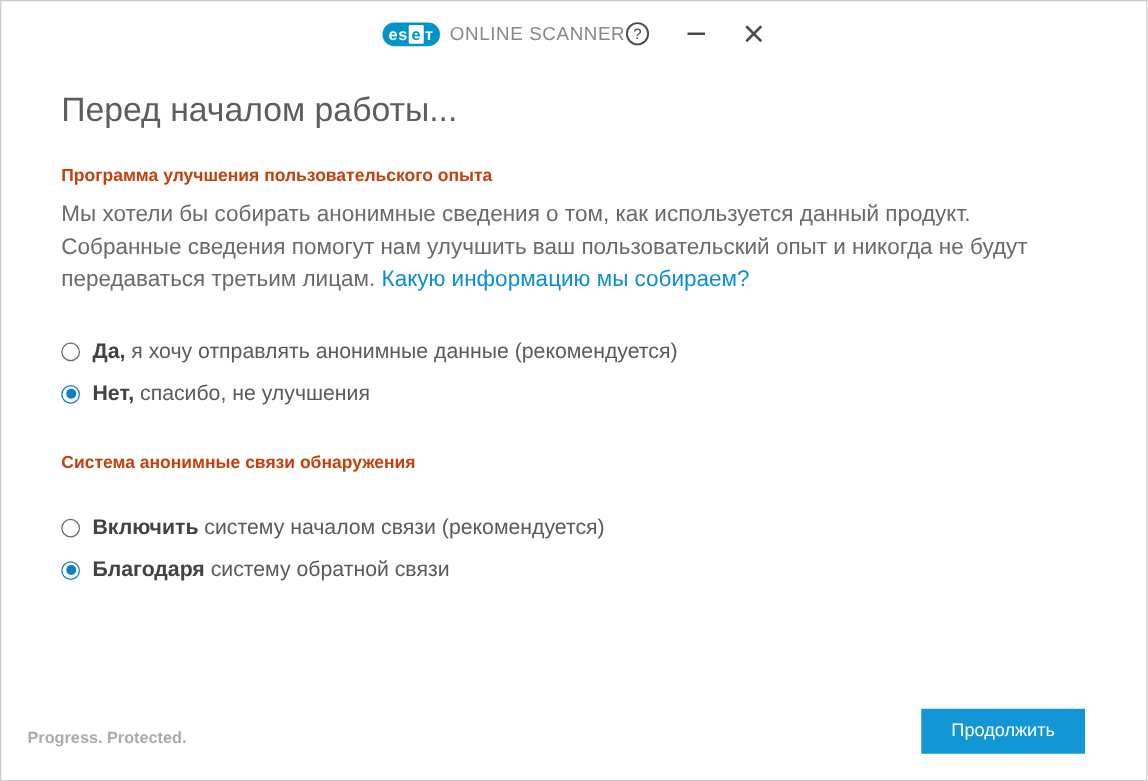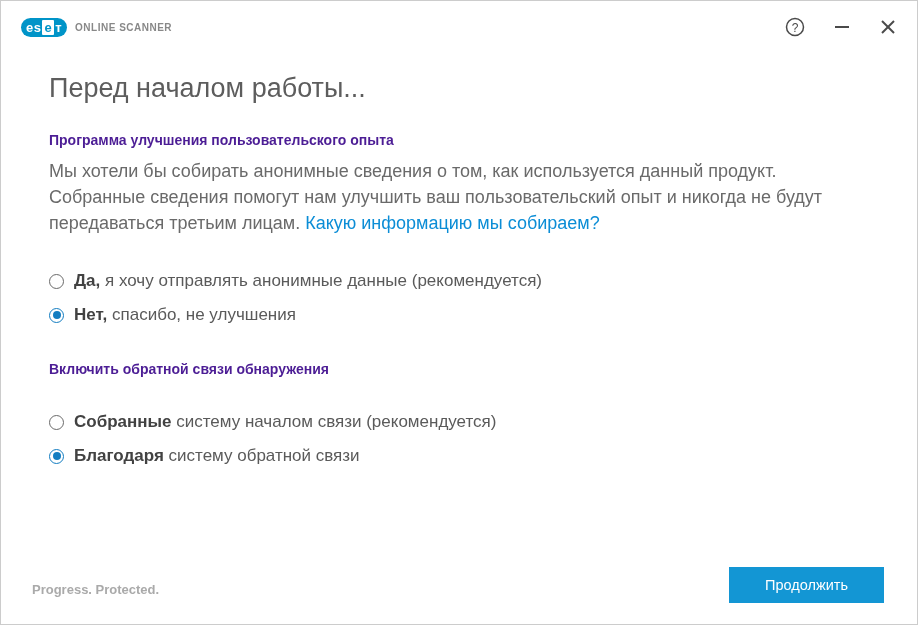--- a/index.html
+++ b/index.html
@@ -11,21 +11,21 @@
       font-family: "Segoe UI", Arial, sans-serif;
       background: #fff;
       width: 918px;
       height: 625px;
       overflow: hidden;
       border: 1px solid #ccc;
     }
     .titlebar {
       display: flex;
       align-items: center;
-      justify-content: space-between;
+      justify-content: center;
       padding: 12px 20px 8px 20px;
       height: 48px;
     }
     .brand {
       display: flex;
       align-items: center;
       gap: 8px;
     }
     .logo {
       display: inline-flex;
@@ -44,23 +44,23 @@
     }
     .logo-box .e-inv {
       background: #fff;
       color: #0094c8;
       padding: 0 2px;
       margin: 0 1px;
       border-radius: 1px;
     }
     .brand-text {
       color: #888;
-      font-size: 10px;
+      font-size: 15px;
       letter-spacing: 0.5px;
-      font-weight: 700;
+      font-weight: 400;
     }
     .window-controls {
       display: flex;
       align-items: center;
       gap: 28px;
     }
     .ctrl-btn {
       cursor: pointer;
       display: flex;
       align-items: center;
@@ -72,21 +72,21 @@
     }
     .page-title {
       font-size: 27px;
       font-weight: 400;
       color: #5d5d5d;
       margin-bottom: 28px;
     }
     .section-heading {
       font-size: 14px;
       font-weight: bold;
-      color: #4c1d95;
+      color: #c2410c;
       margin-bottom: 10px;
     }
     .section-desc {
       font-size: 18px;
       color: #6a6a6a;
       line-height: 1.45;
       margin-bottom: 18px;
     }
     .link {
       color: #0b8dd6;
@@ -128,37 +128,36 @@
       color: #5a5a5a;
     }
     .radio-label .bold {
       font-weight: bold;
       color: #424242;
     }
     .footer {
       position: absolute;
       bottom: 0;
       left: 0;
-      right: 0;
+      right: 16px;
       padding: 14px 22px;
       display: flex;
       align-items: center;
       justify-content: space-between;
-      margin-left: 10px;
     }
     .tagline {
       font-size: 13px;
       font-weight: bold;
       color: #aaa;
     }
     .continue-btn {
       background: #1396d4;
       color: #fff;
       border: none;
-      padding: 10px 36px;
+      padding: 10px 24px;
       font-size: 14.5px;
       cursor: pointer;
       margin-right: 12px;
       margin-bottom: 8px;
     }
   </style>
 </head>
 <body>
 
 <div class="titlebar">
@@ -207,25 +206,25 @@
         <span class="radio-label"><span class="bold">Да,</span><span> я хочу отправлять анонимные данные (рекомендуется)</span></span>
       </div>
       <div class="radio-option">
         <span class="radio selected"></span>
         <span class="radio-label"><span class="bold">Нет,</span><span> спасибо, не улучшения</span></span>
       </div>
     </div>
   </div>
 
   <div>
-    <div class="section-heading">Включить обратной связи обнаружения</div>
+    <div class="section-heading">Система анонимные связи обнаружения</div>
     <div class="radio-group">
       <div class="radio-option">
         <span class="radio"></span>
-        <span class="radio-label"><span class="bold">Собранные</span><span> систему началом связи (рекомендуется)</span></span>
+        <span class="radio-label"><span class="bold">Включить</span><span> систему началом связи (рекомендуется)</span></span>
       </div>
       <div class="radio-option">
         <span class="radio selected"></span>
         <span class="radio-label"><span class="bold">Благодаря</span><span> систему обратной связи</span></span>
       </div>
     </div>
   </div>
 </div>
 
 <div class="footer">

